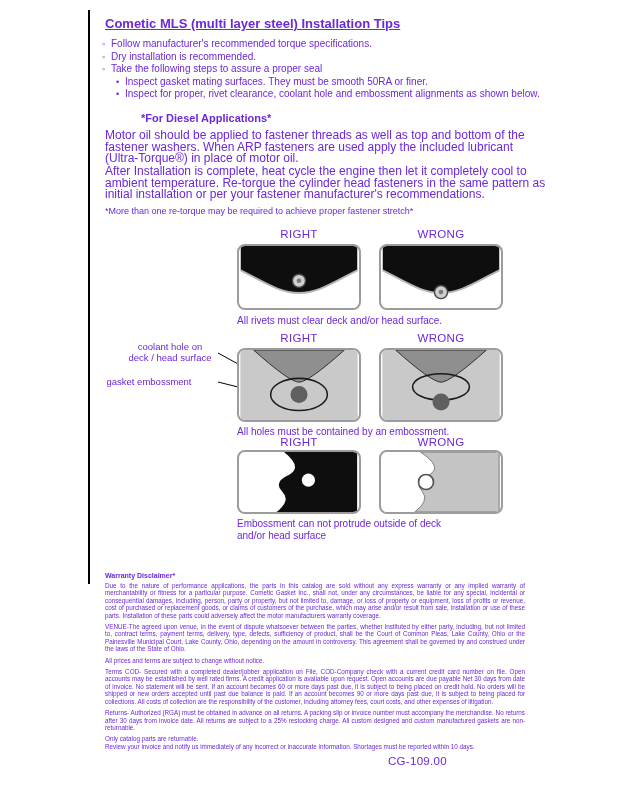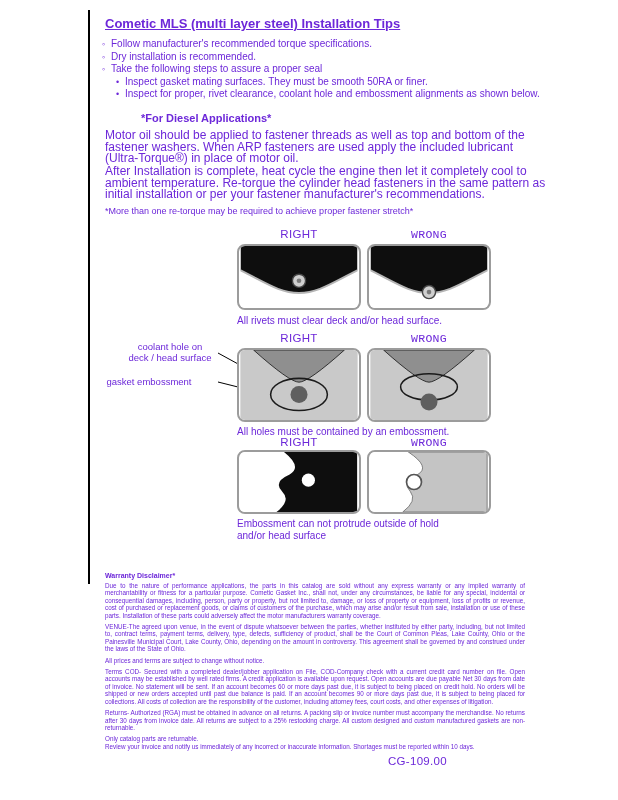--- a/index.html
+++ b/index.html
@@ -19,21 +19,21 @@
   .b .m { width:9px; flex:0 0 9px; text-align:left; font-size:9px; }
   .b.sub { margin-left:14px; }
 
   .diesel-h { left:105px; top:112px; font-size:11px; font-weight:bold;margin-left:36px; }
   .para { left:105px; width:442px; font-size:12px; line-height:11.5px; }
   .p1 { top:130px; }
   .p2 { top:166px; }
   .note { top:206px; left:105px; font-size:9px; }
 
   .dg-label { width:124px; text-align:center; font-size:11.5px; letter-spacing:0.3px; }
-  .col-l { left:237px; } .col-r { left:367px;font-family:Liberation Mono, monospace; }
+  .col-l { left:237px; } .col-r { left:379px; }
   .r1-lab { top:228px; } .r2-lab { top:332px; } .r3-lab { top:436px; }
 
   .panel { width:124px; border:2px solid #9c9c9c; border-radius:8px; overflow:hidden; background:#fff; }
   .panel svg { display:block; width:100%; height:100%; }
   .r1-pan { top:244px; height:66px; }
   .r2-pan { top:348px; height:74px; }
   .r3-pan { top:450px; height:64px; }
 
   .caption { left:237px; font-size:10px; line-height:12px; }
   .cap1 { top:315px; } .cap2 { top:426px; } .cap3 { top:518px; width:225px; }
@@ -152,21 +152,21 @@
       <circle cx="72" cy="30" r="7" fill="#ffffff"></circle>
     </svg>
   </div>
   <div class="abs panel col-r r3-pan">
     <svg viewBox="0 0 124 64">
       <rect width="124" height="64" fill="#ffffff"></rect>
       <path d="M40,0 H124 V64 H34 Q50,52 42,42 Q32,32 50,24 Q64,16 40,0 Z" fill="#c4c4c4" stroke="#777" stroke-width="1"></path>
       <circle cx="46" cy="32" r="8" fill="#ffffff" stroke="#555" stroke-width="1.8"></circle>
     </svg>
   </div>
-  <div class="abs caption cap3">Embossment can not protrude outside of hold and/or head surface</div>
+  <div class="abs caption cap3">Embossment can not protrude outside of deck and/or head surface</div>
 
   <div class="abs legal-h">Warranty Disclaimer*</div>
   <div class="abs legal">
     <p>Due to the nature of performance applications, the parts in this catalog are sold without any express warranty or any implied warranty of merchantability or fitness for a particular purpose.  Cometic Gasket Inc., shall not, under any circumstances, be liable for any special, incidental or consequential damages, including, person, party or property, but not limited to, damage, or loss of property or equipment, loss of profits or revenue, cost of purchased or replacement goods, or claims of customers of the purchase, which may arise and/or result from sale, installation or use of these parts.  Installation of these parts could adversely affect the motor manufacturers warranty coverage.</p>
     <p>VENUE-The agreed upon venue, in the event of dispute whatsoever between the parties, whether instituted by either party, including, but not limited to, contract terms, payment terms, delivery, type, defects, sufficiency of product, shall be the Court of Common Pleas, Lake County, Ohio or the Painesville Municipal Court, Lake County, Ohio, depending on the amount in controversy.  This agreement shall be governed by and construed under the laws of the State of Ohio.</p>
     <p>All prices and terms are subject to change without notice.</p>
     <p>Terms COD- Secured with a completed dealer/jobber application on File, COD-Company check with a current credit card number on file.  Open accounts may be established by well rated firms.  A credit application is available upon request.  Open accounts are due payable Net 30 days from date of invoice.  No statement will be sent.  If an account becomes 60 or more days past due, it is subject to being placed on credit hold.  No orders will be shipped or new orders accepted until past due balance is paid.  If an account becomes 90 or more days past due, it is subject to being placed for collections.  All costs of collection are the responsibility of the customer, including attorney fees, court costs, and other expenses of litigation.</p>
     <p>Returns- Authorized (RGA) must be obtained in advance on all returns.  A packing slip or invoice number must accompany the merchandise.  No returns after 30 days from invoice date.  All returns are subject to a 25% restocking charge.  All custom designed and custom manufactured gaskets are non-returnable.</p>
     <p class="tight">Only catalog parts are returnable.</p>
     <p class="tight">Review your invoice and notify us immediately of any incorrect or inaccurate information.  Shortages must be reported within 10 days.</p>

